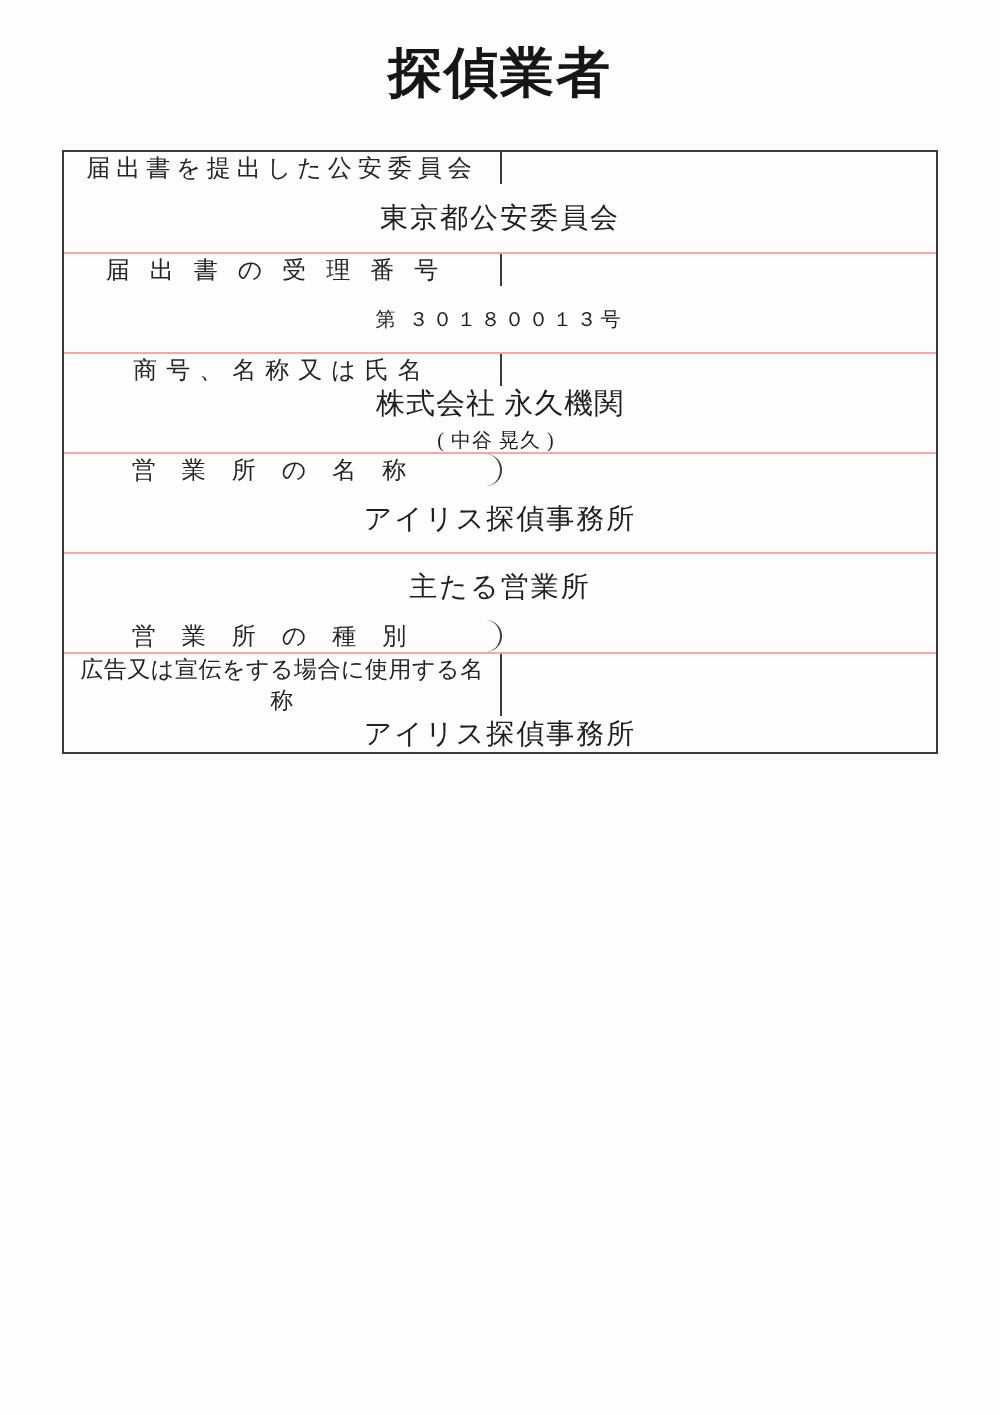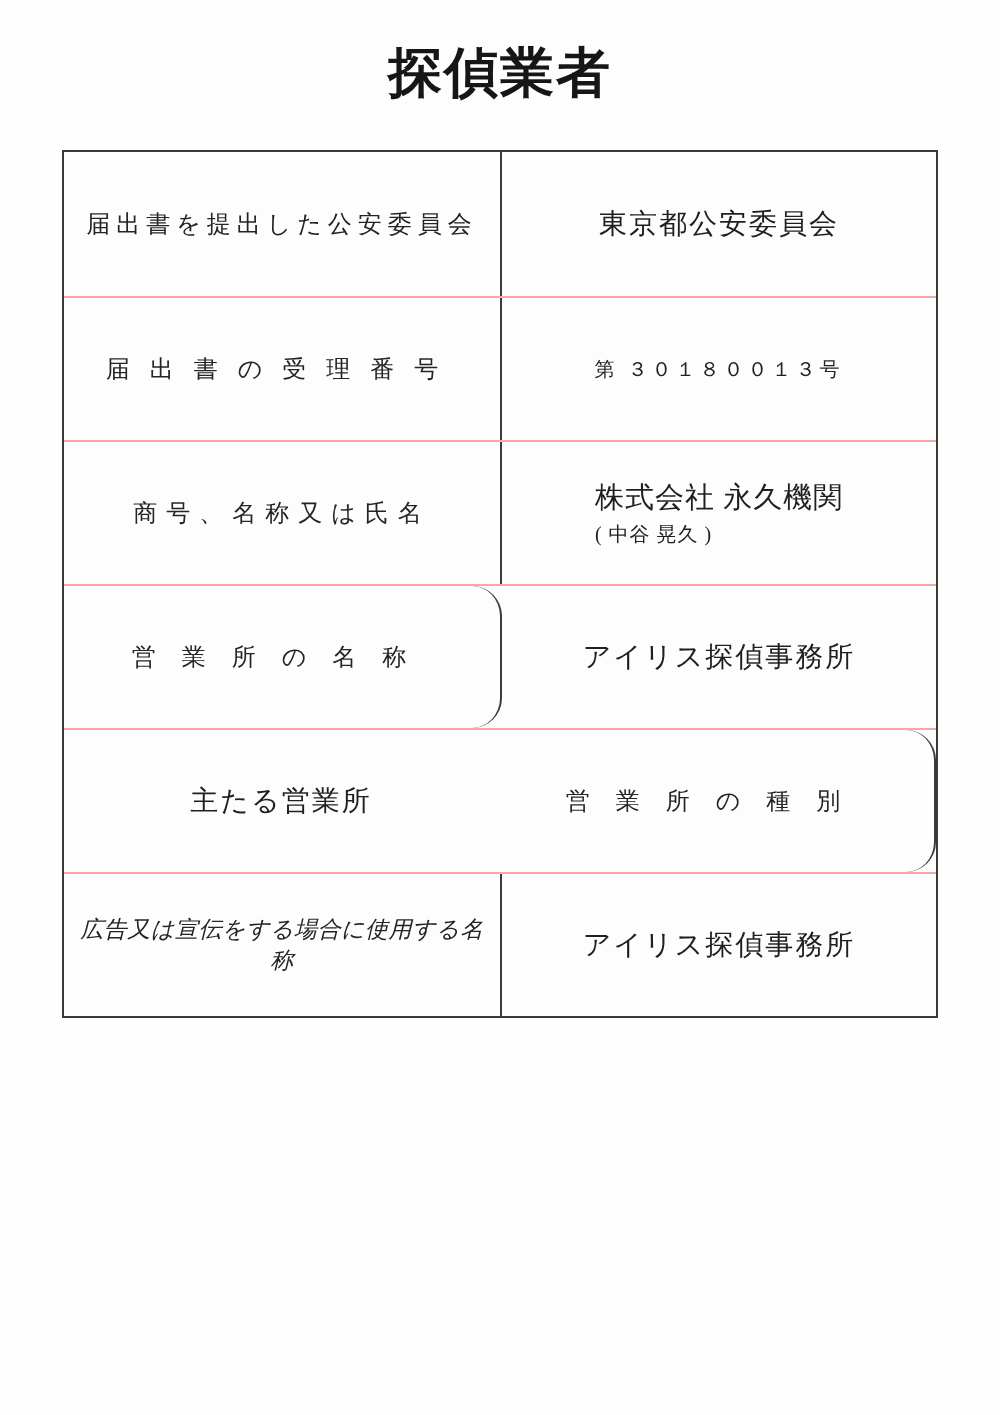--- a/index.html
+++ b/index.html
@@ -28,22 +28,23 @@
     color: #161616;
   }
   .doc-table {
     width: 876px;
     margin: 36px auto 0 auto;
     border: 2px solid #3a3a3a;
     box-sizing: border-box;
   }
   .row {
     display: flex;
-    height: 144px;
+    height: 100px;
     box-sizing: border-box;
+    flex-direction: column;
   }
   .row + .row {
     border-top: 2px solid #fca5a5;
   }
   .cell {
     display: flex;
     align-items: center;
     justify-content: center;
     box-sizing: border-box;
     overflow: hidden;
@@ -60,28 +61,28 @@
     flex: 1;
     text-align: center;
     padding: 0 18px;
   }
   
   .ls-a { letter-spacing: 6px; }
   .ls-b { letter-spacing: 20px; }
   .ls-c { letter-spacing: 14px; }
   .ls-d { letter-spacing: 9px; }
   .ls-e { letter-spacing: 26px; border-radius: 30px; }
-  .ls-f { letter-spacing: 0.5px; font-size: 23px; font-style: italic; }
+  .ls-f { letter-spacing: 0.5px; font-size: 23px; }
   
   .v-std  { font-size: 28px; letter-spacing: 2px; }
   .v-num  { font-size: 20px; letter-spacing: 4px; }
   .v-date { font-size: 28px; letter-spacing: 1px; }
   .value-wrap { display: inline-block; }
   .v-company { font-size: 29px; letter-spacing: 1px; text-align: center; }
-  .v-person  { font-size: 20px; text-align: left; padding-right: 8px; margin-top: 3px; letter-spacing: 1px; }
+  .v-person  { font-size: 20px; text-align: center; padding-right: 8px; margin-top: 3px; letter-spacing: 1px; }
   .addr-wrap { display: inline-block; text-align: left; }
   .v-addr1 { font-size: 21px; line-height: 1.55; letter-spacing: 0.5px; }
   .v-addr2 { font-size: 21px; line-height: 1.55; letter-spacing: 0.5px; text-indent: 45px; }
 </style>
 </head>
 <body>
 
 <div class="page">
 
   <h1 class="doc-title">探偵業者</h1>

